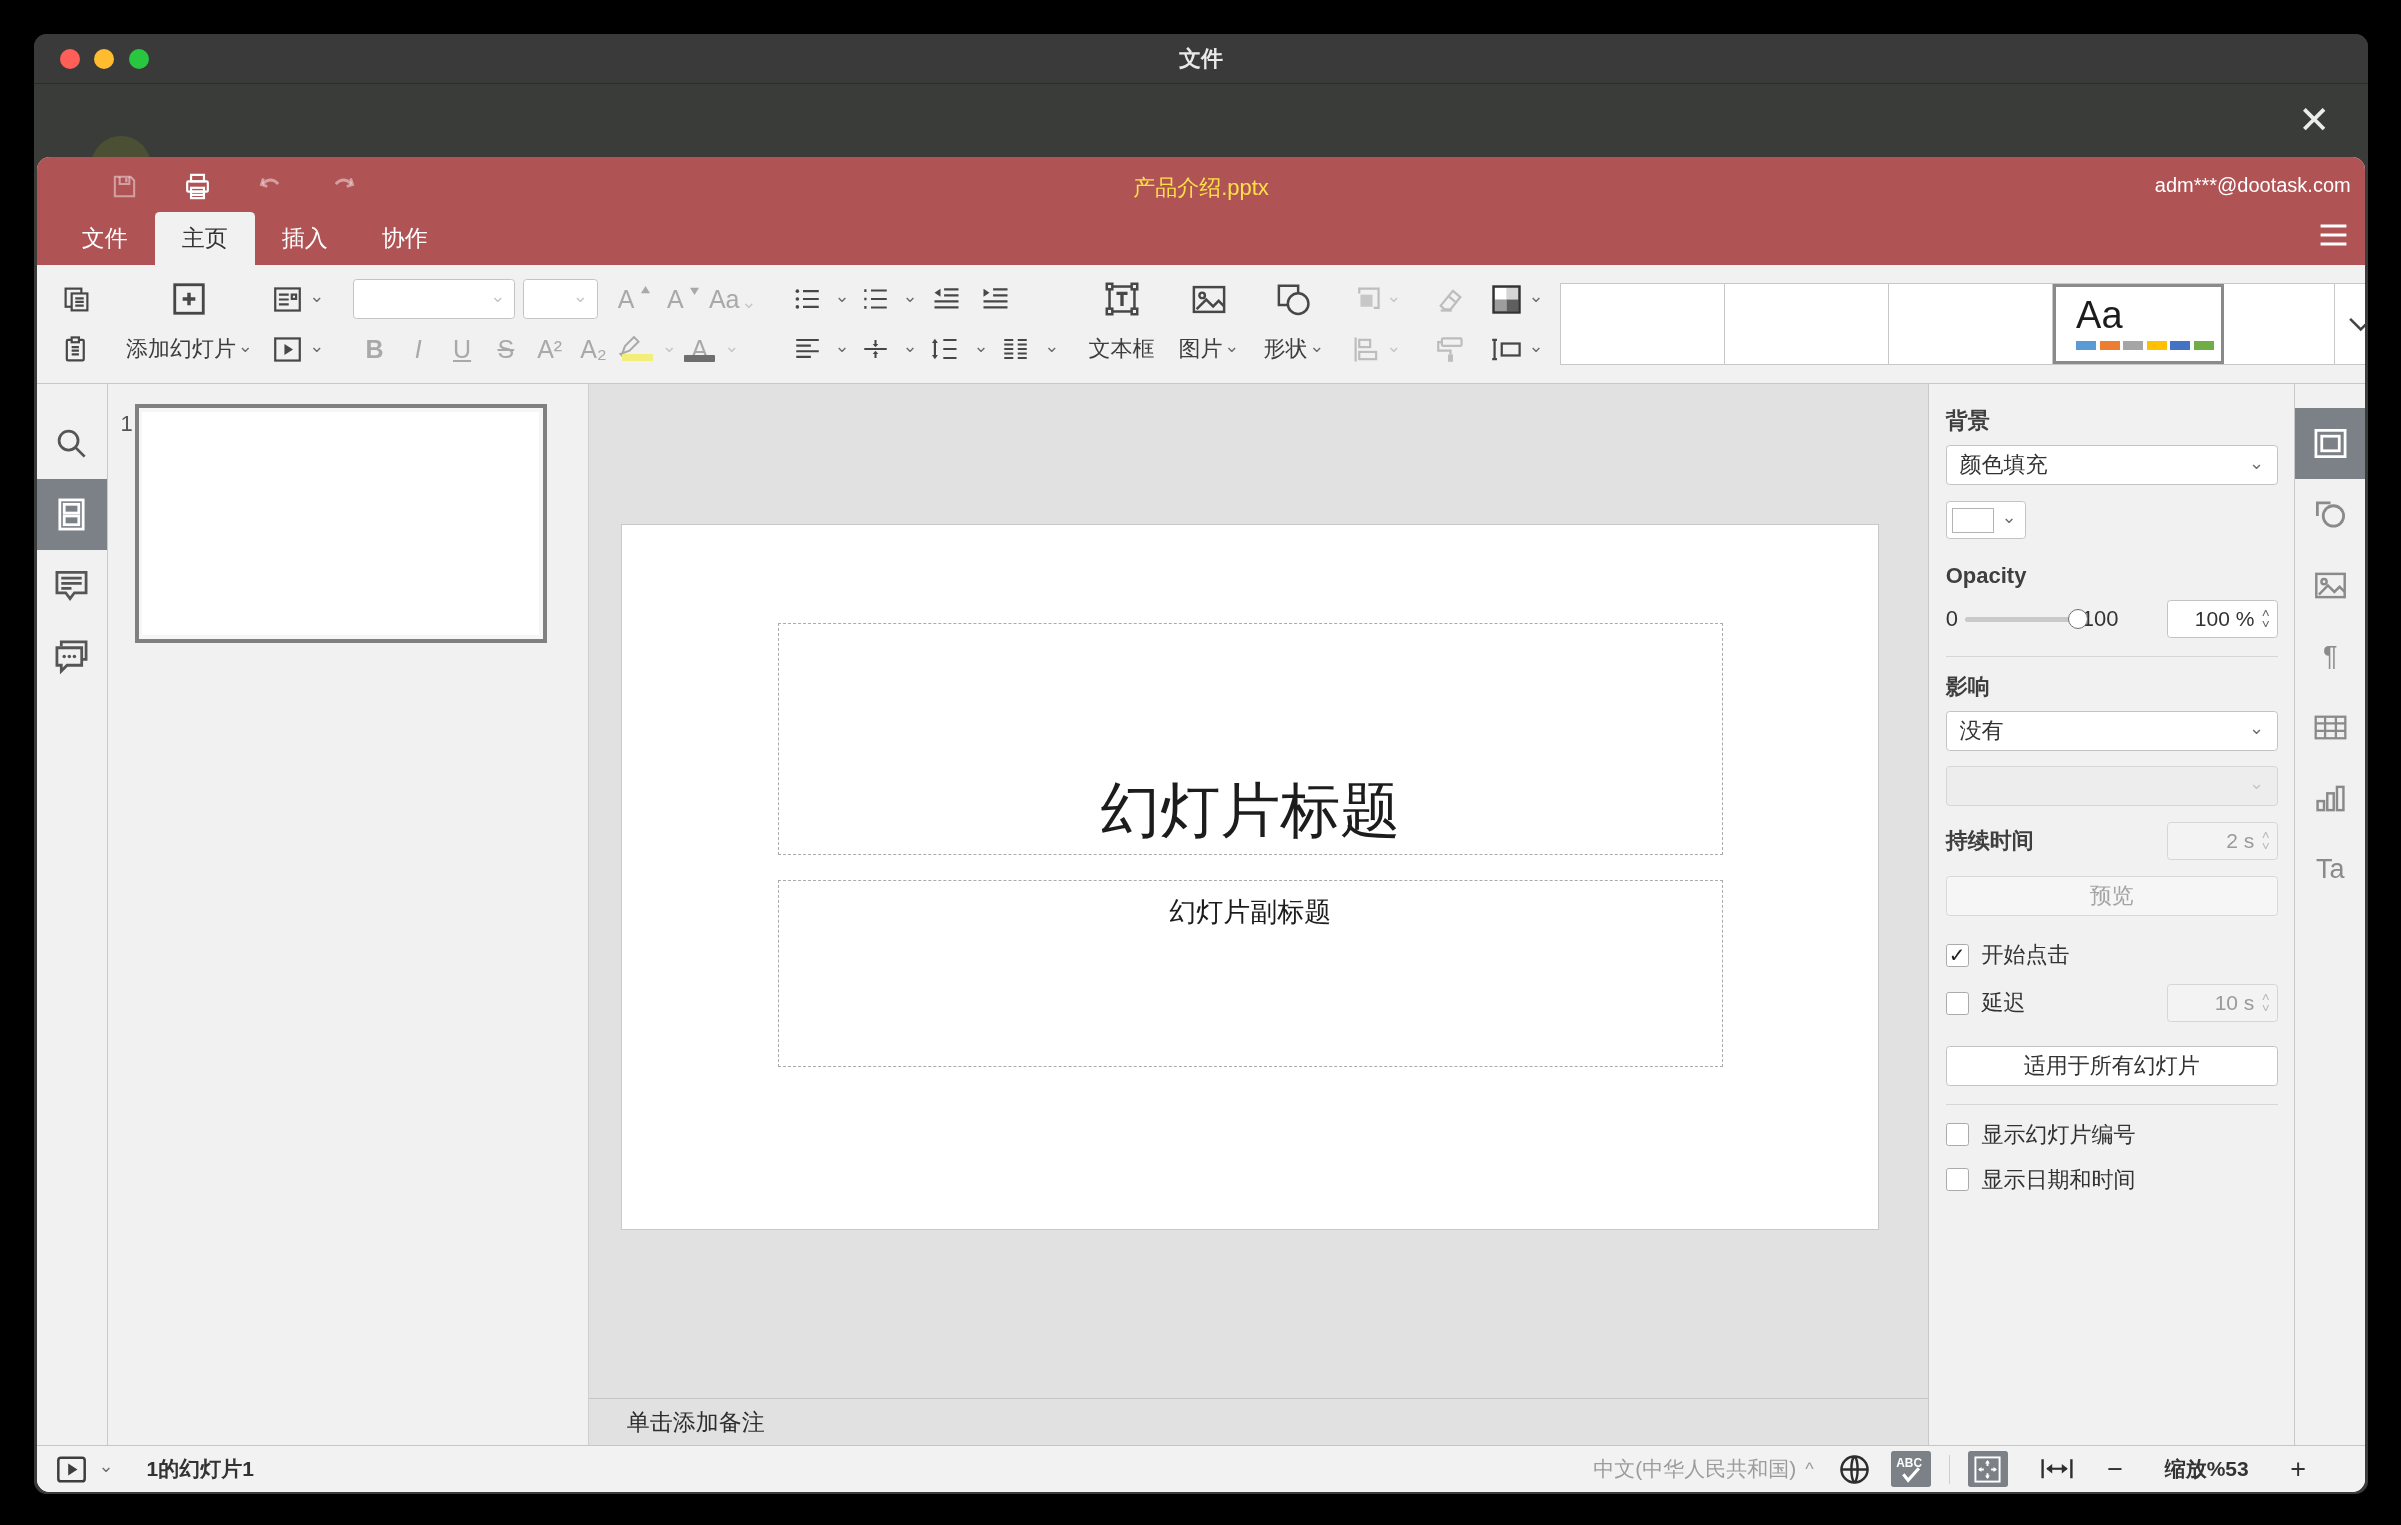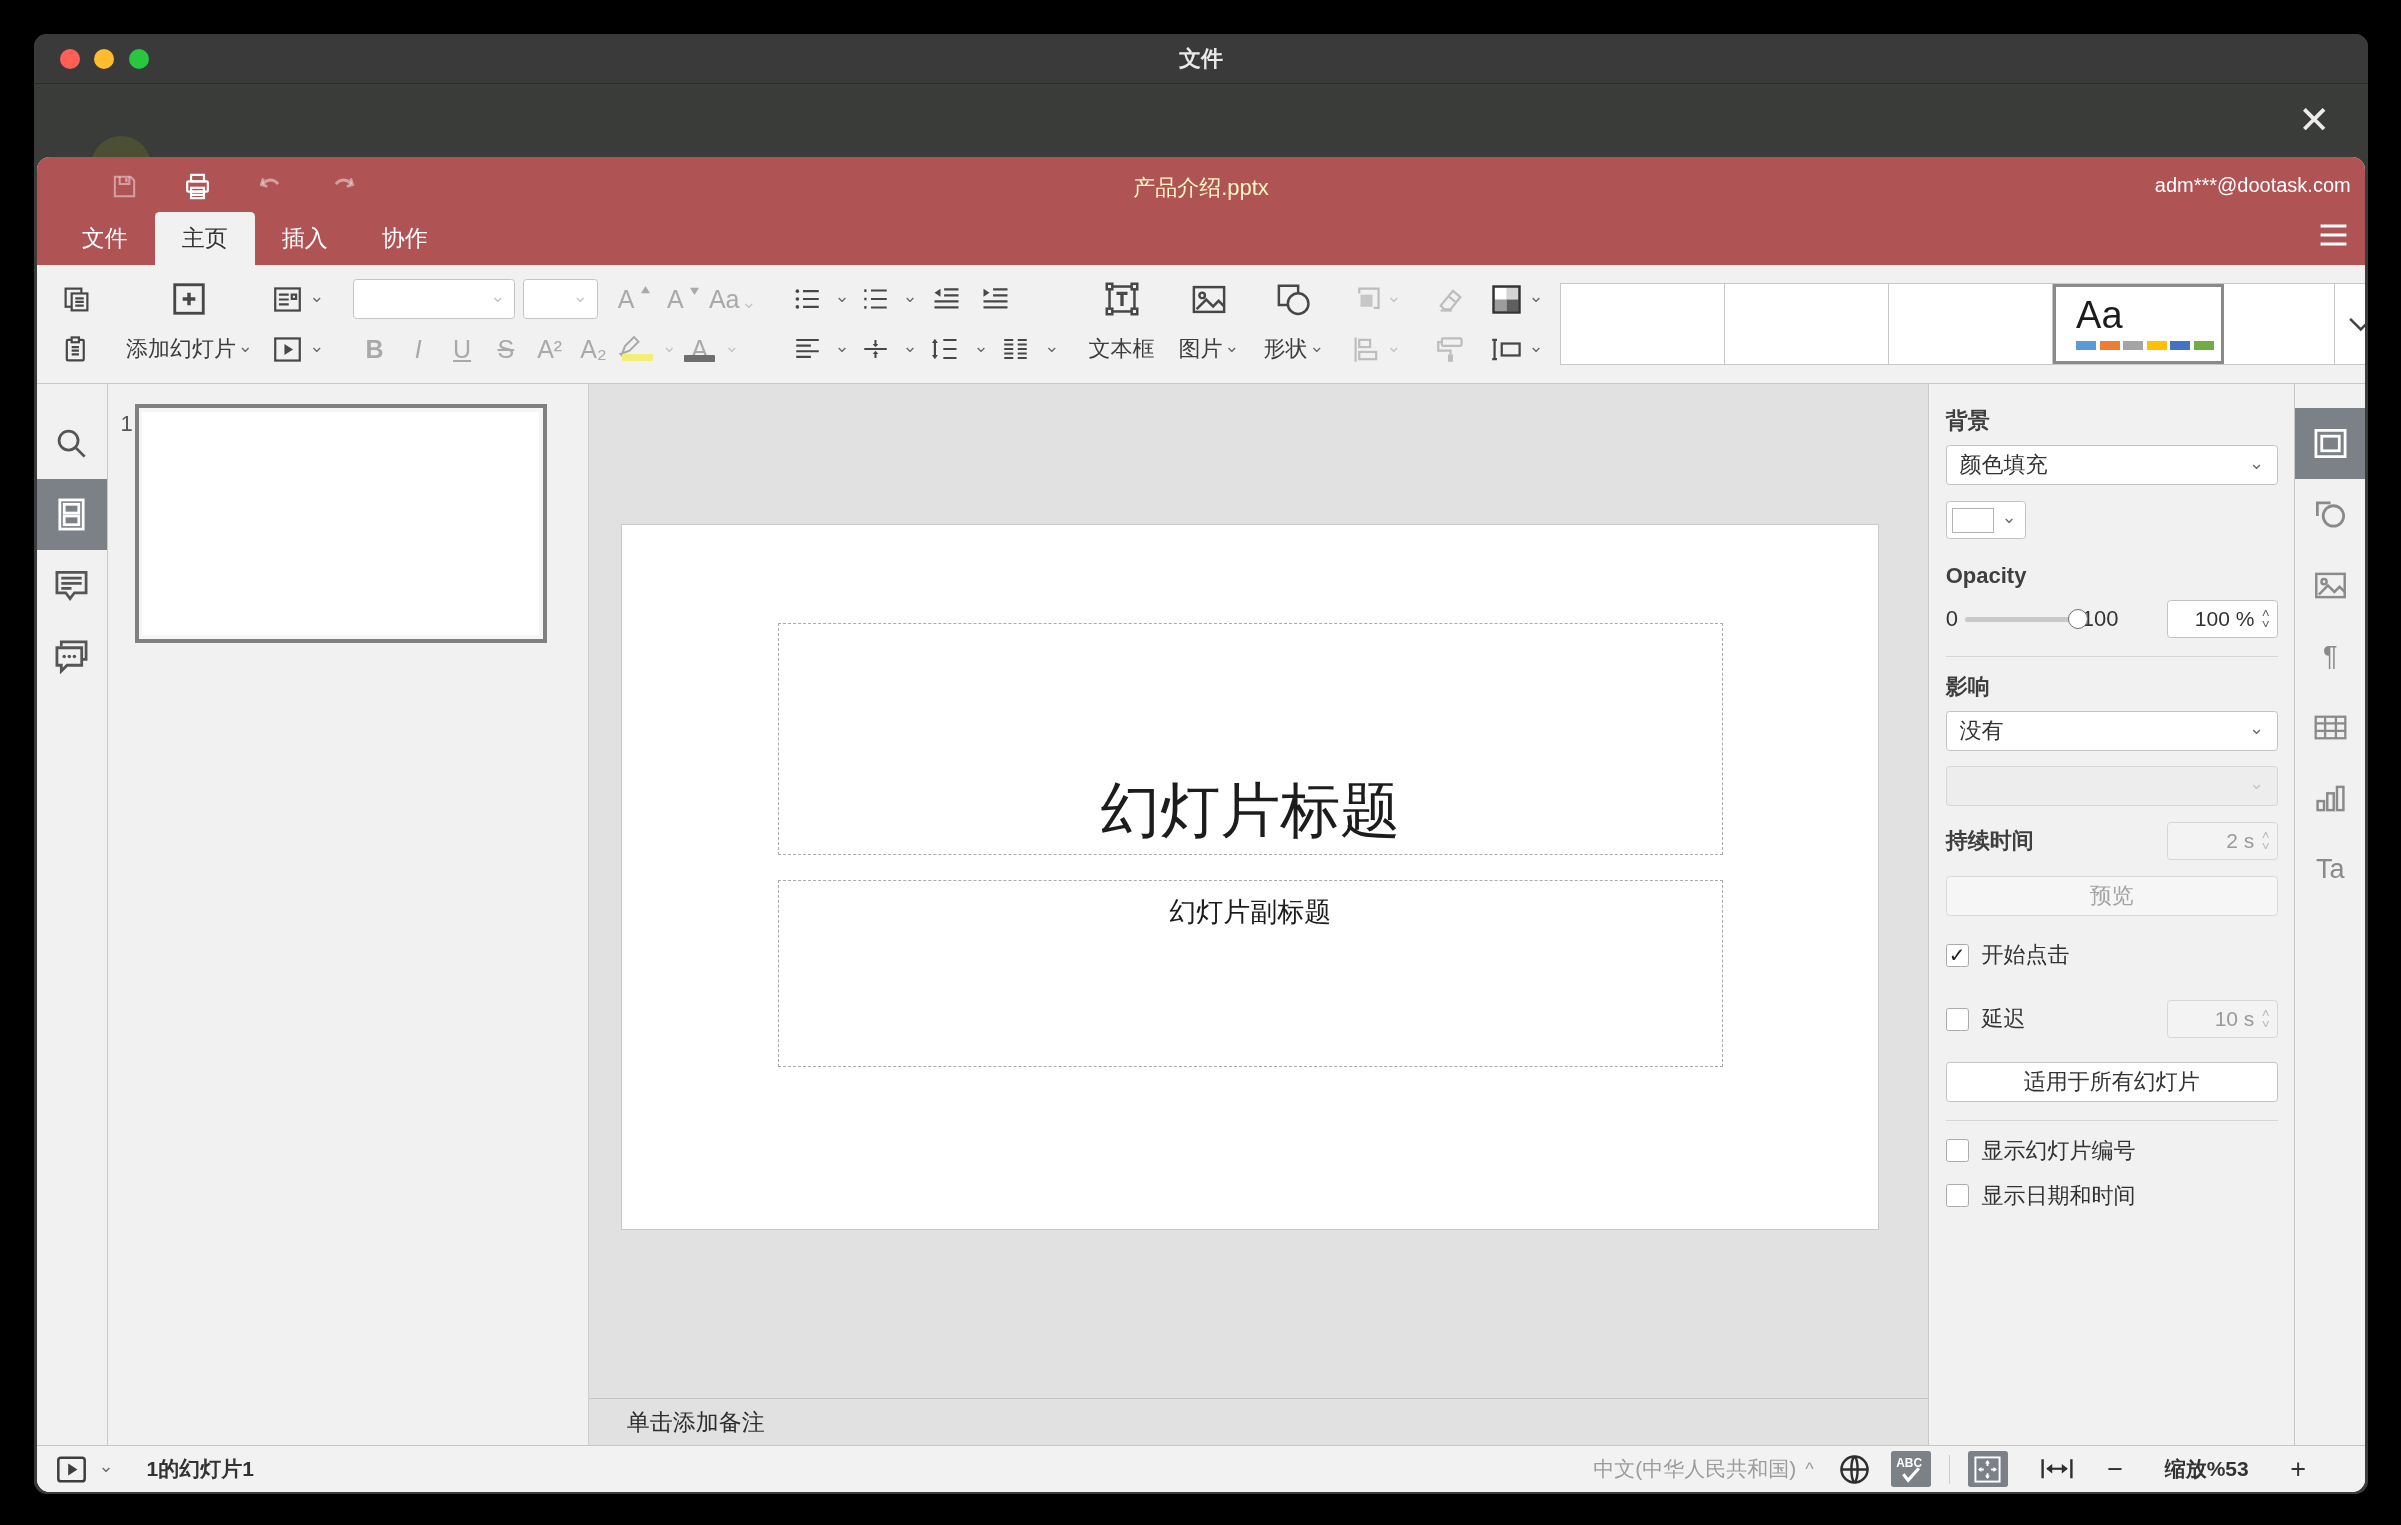--- a/index.html
+++ b/index.html
@@ -23,21 +23,21 @@
   .win-title{position:absolute;left:0;right:0;text-align:center;color:#e9e9e9;font-size:22px;font-weight:bold;}
   .pagehead{position:absolute;left:0;top:51px;height:106px;width:100%;}
   .close-x{position:absolute;right:38px;top:16.4px;color:#ececec;font-size:38px;font-weight:300;line-height:38px;cursor:default;}
   .avatar-peek{position:absolute;left:57px;top:102px;width:60px;height:60px;border-radius:50%;background:#4b4f33;}
   .sheet{position:absolute;left:2.7px;right:2.7px;top:123px;bottom:1.8px;border-radius:12.8px;background:var(--bar-bg);overflow:hidden;display:flex;flex-direction:column;z-index:2;}
   
   .redbar{position:relative;height:108px;background:var(--red);flex:0 0 auto;}
   .quickrow{position:absolute;left:71px;top:9px;display:flex;align-items:center;gap:40px;height:40px;}
   .qbtn{width:33px;height:33px;display:flex;align-items:center;justify-content:center;color:#fff;}
   .qbtn.dis{color:var(--red-dim);}
-  .doc-title{position:absolute;left:0;right:0;top:16.4px;text-align:center;color:#fef9c3;font-size:22px;}
+  .doc-title{position:absolute;left:0;right:0;top:16.4px;text-align:center;color:#fde047;font-size:22px;}
   .account{position:absolute;right:14.6px;top:17.3px;color:#fff;font-size:20px;}
   .burger{position:absolute;right:16.4px;top:66px;color:#fff;}
   .tabs{position:absolute;left:18px;bottom:0;display:flex;height:53px;align-items:flex-end;}
   .tab{height:53px;display:flex;align-items:center;padding:0 27px;color:#fff;font-size:23px;cursor:default;}
   .tab.active{background:var(--bar-bg);color:#333;border-radius:4.6px 4.6px 0 0;}
   
   .toolbar{height:119px;background:var(--bar-bg);border-bottom:0.9px solid var(--line);display:flex;align-items:stretch;padding:0 12.8px 0 20px;flex:0 0 auto;}
   .tgroup{display:flex;flex-direction:column;justify-content:space-around;padding:9px 0;}
   .trow{display:flex;align-items:center;height:46px;}
   .tsep{width:0.9px;background:#cfcfcf;margin:12.8px 14.6px;}
@@ -586,21 +586,21 @@
         </div>
         <div class="pbtn dis" style="margin-top:16.4px;">
           <span>预览</span>
         </div>
         <div class="checkrow" style="margin-top:24px;">
           <span class="cbox">
               <span>✓</span>
             </span>
           <span>开始点击</span>
         </div>
-        <div class="rowsb" style="margin-top:30px;">
+        <div class="rowsb" style="margin-top:14px;">
           <span class="checkrow">
             <span class="cbox"></span>
             <span>延迟</span>
           </span>
           <span class="spin dis">
             <span>10 s</span>
             <span class="stepper">
                 <span>˄</span>
                 <span>˅</span>
               </span>

